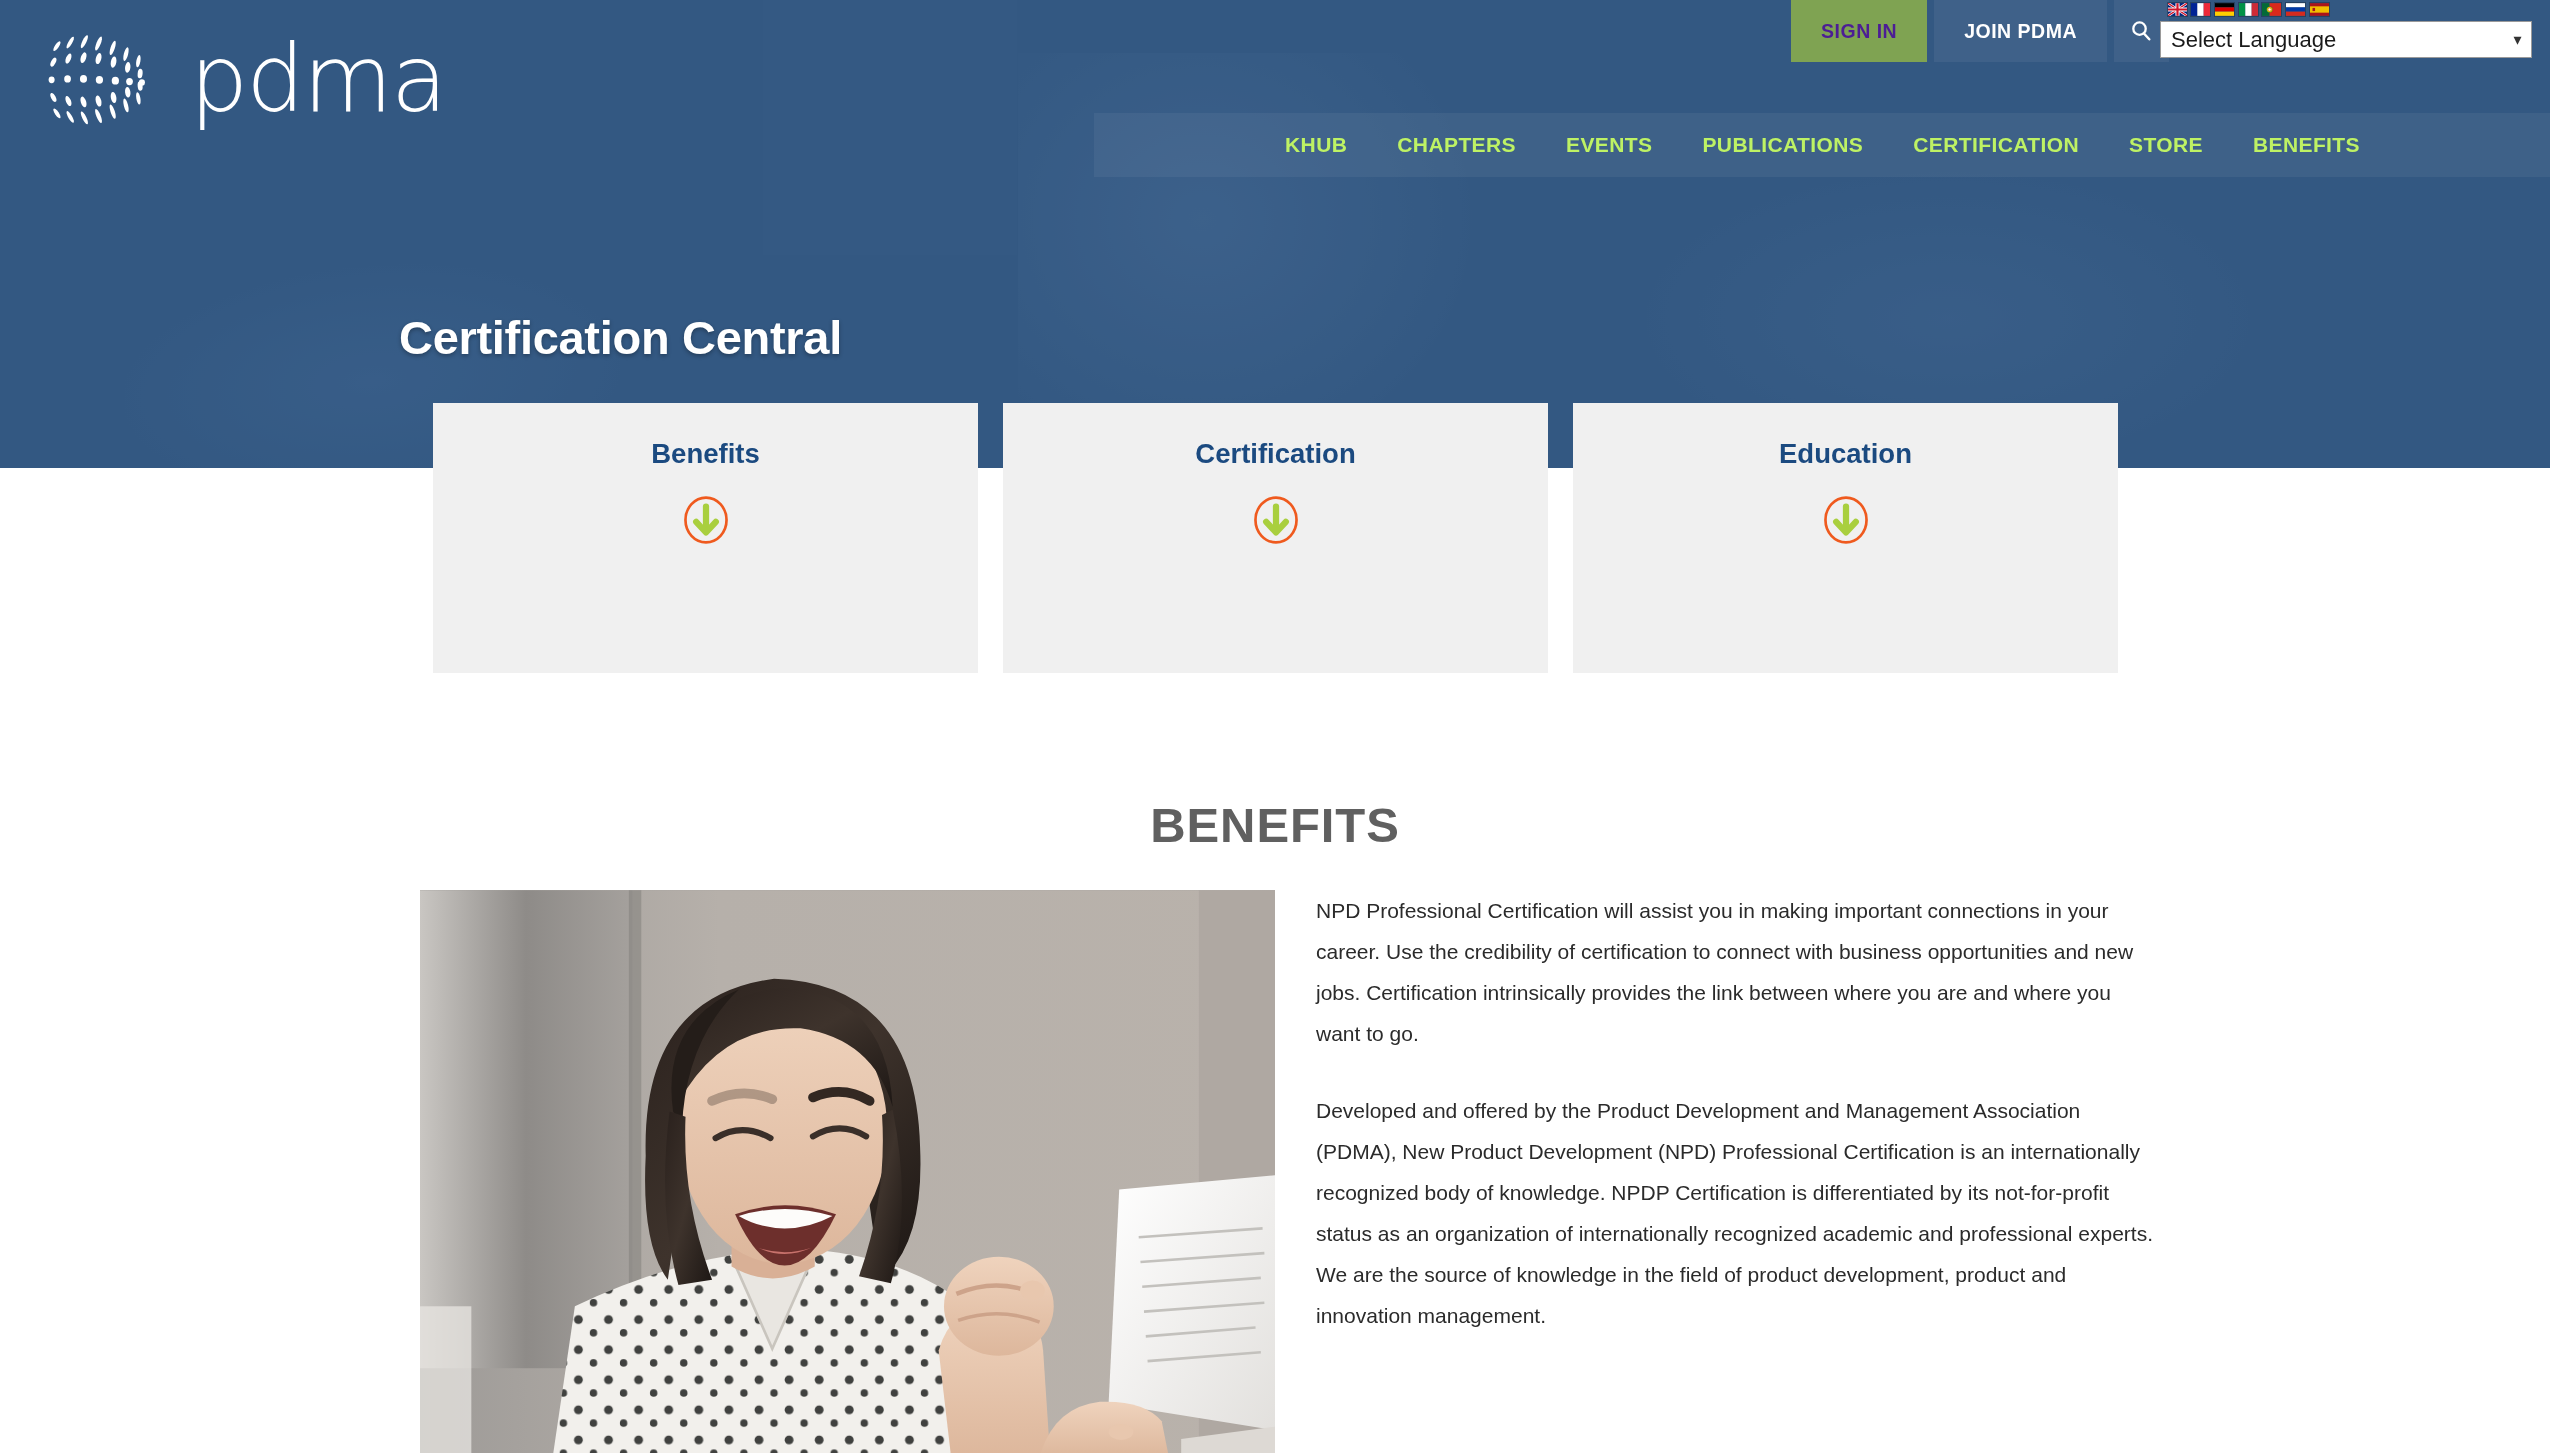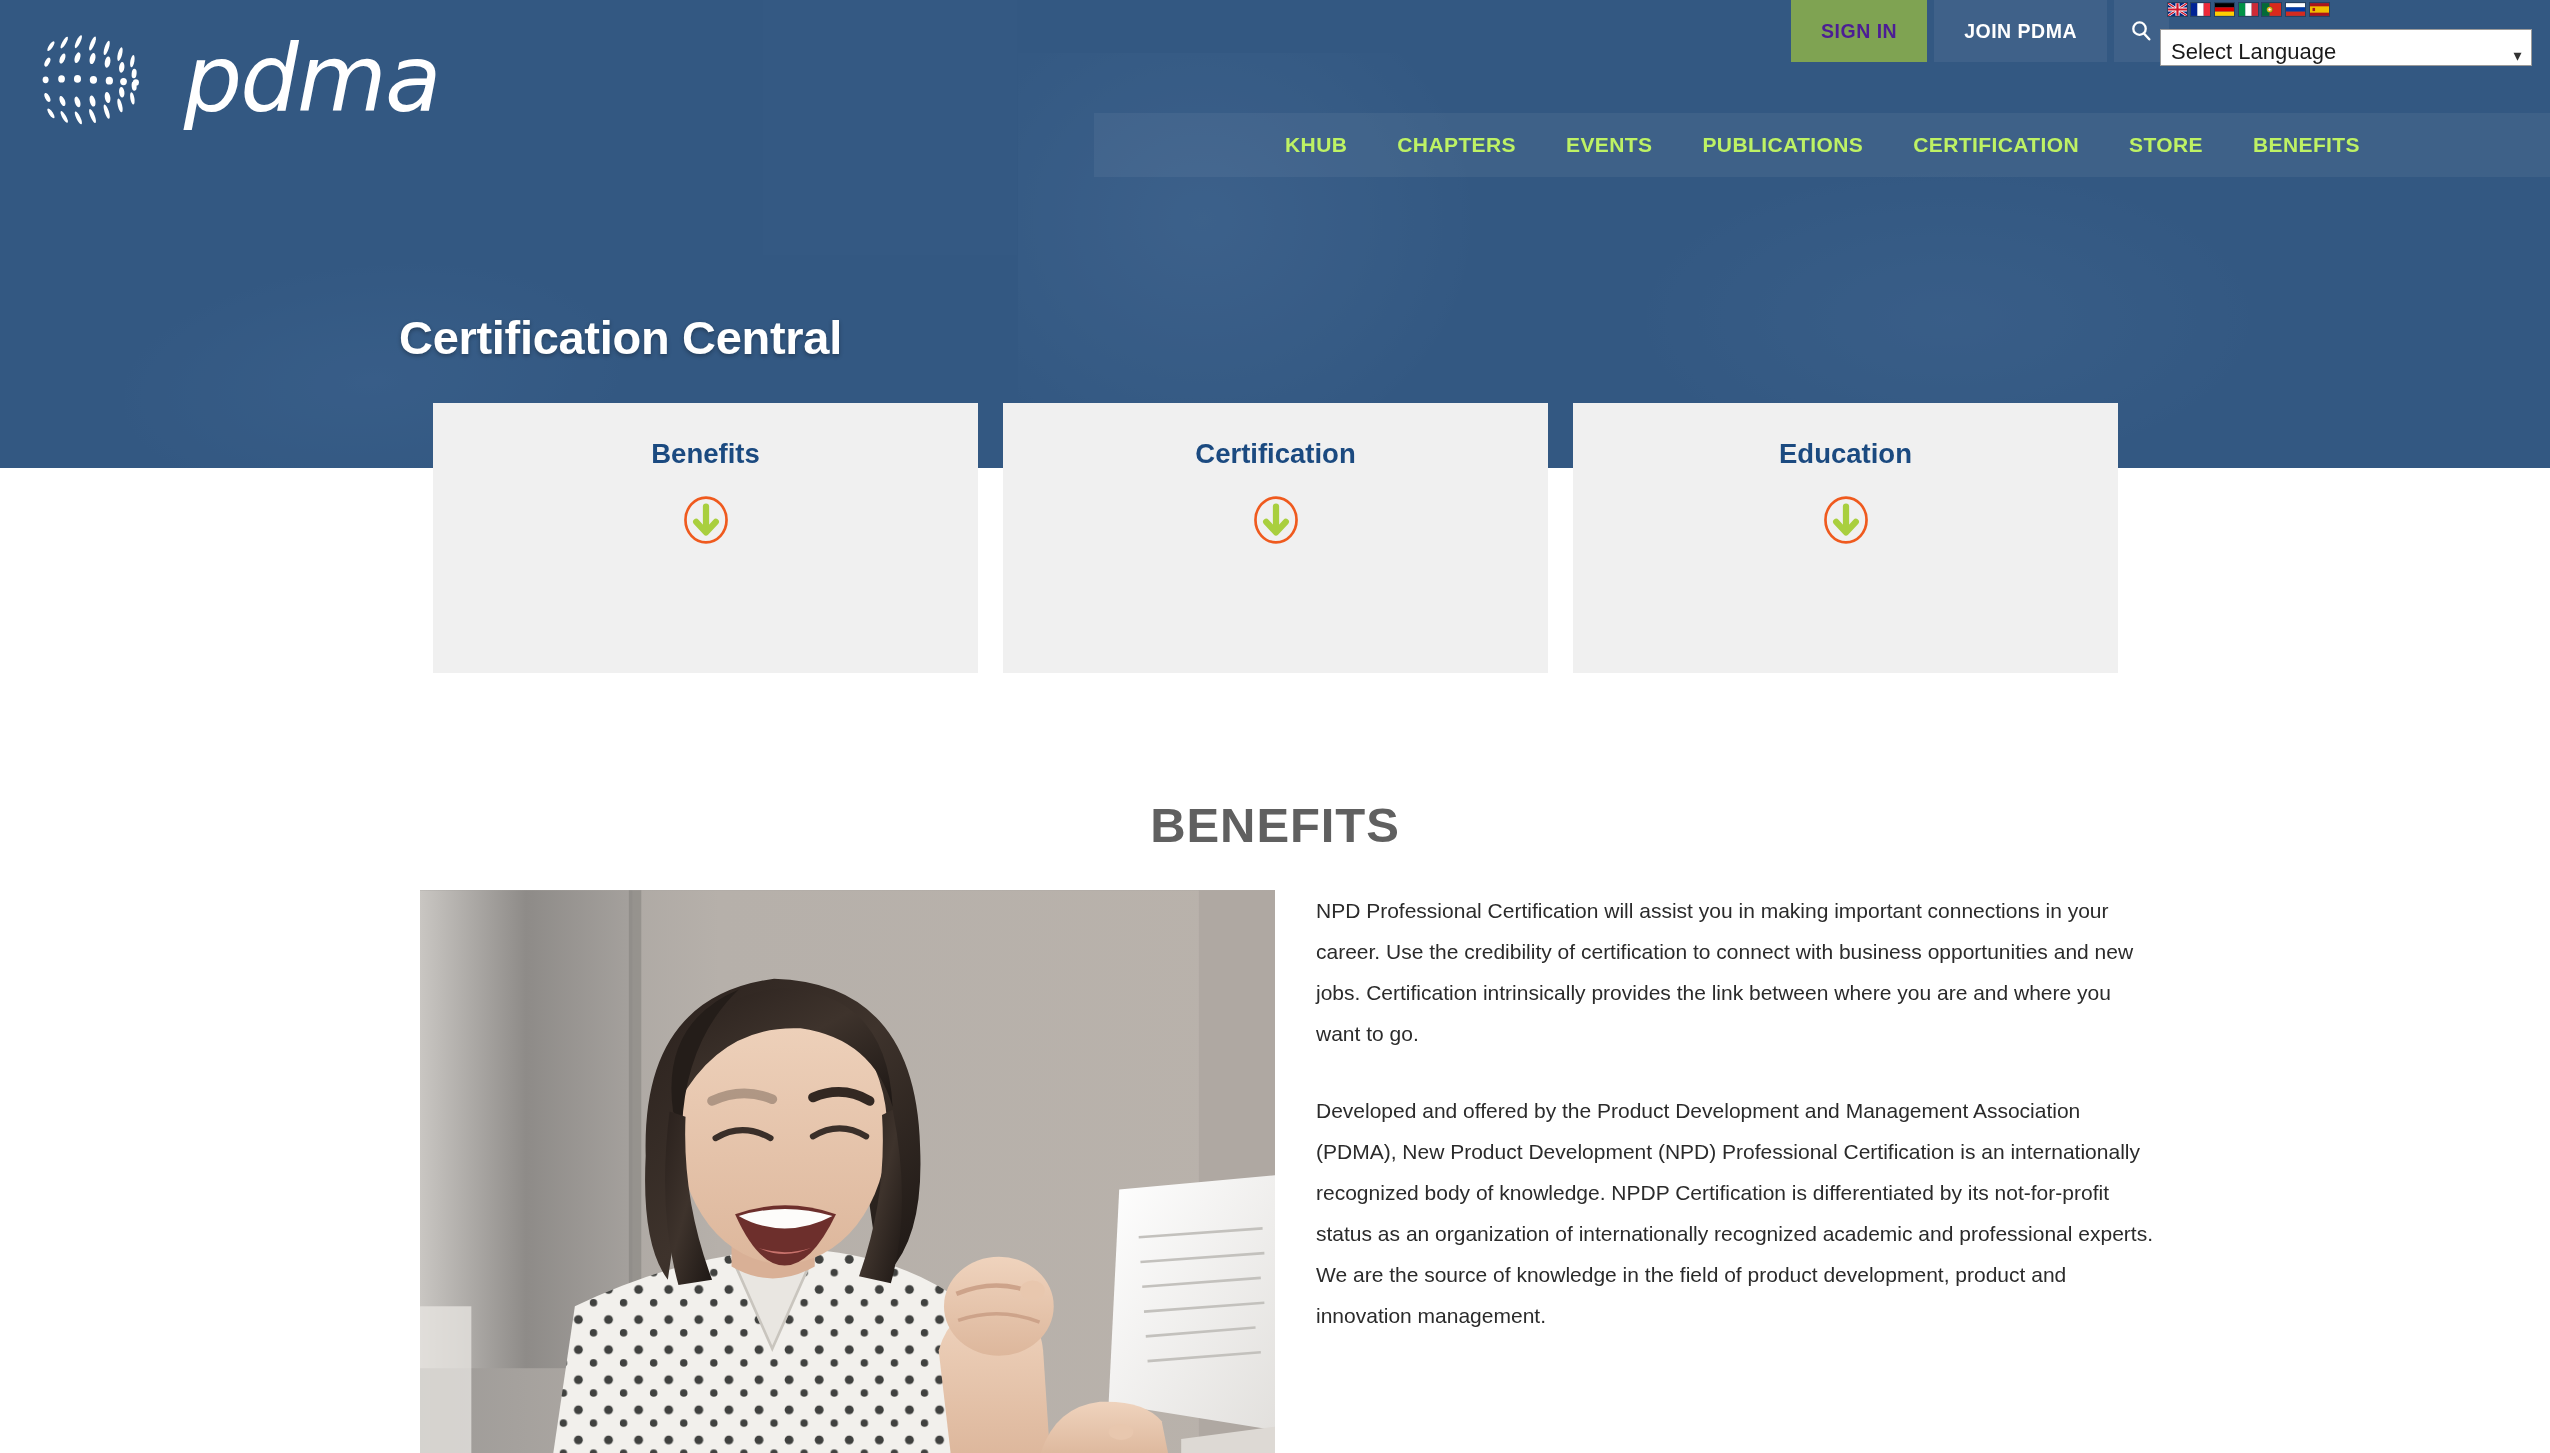--- a/index.html
+++ b/index.html
@@ -27,21 +27,21 @@
   .blur1 { position:absolute; left:1018px; top:53px; width:460px; height:416px;
            background:radial-gradient(ellipse at 40% 40%, rgba(150,185,220,.20), rgba(150,185,220,0) 70%); }
   .blur2 { position:absolute; left:124px; top:266px; width:496px; height:230px;
            background:radial-gradient(ellipse at 50% 50%, rgba(90,130,175,.30), rgba(90,130,175,0) 72%);
            transform:skewY(-4deg); }
   .blur3 { position:absolute; left:1638px; top:168px; width:620px; height:301px;
            background:radial-gradient(ellipse at 50% 50%, rgba(120,158,198,.18), rgba(120,158,198,0) 70%); }
   .hero-tint { position:absolute; inset:0; background:rgba(45,82,125,0.52); }
 
   
-  .logo { position:absolute; left:35px; top:31px; width:416px; height:102px;font-style:italic; }
+  .logo { position:absolute; left:41px; top:31px; width:416px; height:102px; }
   .logo svg { display:block; }
 
   
   .util { position:absolute; right:0; top:0; height:62px; display:flex; align-items:stretch; }
   .util-left { display:flex; align-items:stretch; }
   .btn-signin {
     display:flex; align-items:center; justify-content:center;
     background:#7fa352; color:#4c1d95; font-size:19.5px; font-weight:700;
     letter-spacing:0.5px; padding:0 30px; height:62px; cursor:pointer;
   }
@@ -54,23 +54,23 @@
     display:flex; align-items:center; justify-content:center;
     background:rgba(255,255,255,0.06); width:55px; height:62px; margin-left:7px; cursor:pointer;
   }
   .btn-search svg { display:block; }
 
   
   .lang-wrap { position:absolute; right:17.7px; top:1.8px; width:372px; }
   .flags { display:flex; gap:2.7px; justify-content:flex-start; padding-left:6.2px; height:19.5px; }
   .flag { width:21px; height:15px; display:block; border:0.9px solid rgba(0,0,0,.25); }
   .lang-select {
-    margin-top:8px; width:177px; height:37px;
+    margin-top:0; width:177px; height:37px;
     background:#ffffff; border:0.9px solid #9a9a9a;
-    display:flex; align-items:flex-end; justify-content:space-between;
+    display:flex; align-items:center; justify-content:space-between;
     padding:0 9.7px; cursor:pointer; width:100%;
   }
   .lang-select .txt { font-size:22px; color:#1a1a1a; }
   .lang-select .chev { font-size:16px; color:#333; }
 
   
   .mainnav {
     position:absolute; left:1094px; top:113px; width:1457px; height:64px;
     background:rgba(255,255,255,0.055);
     display:flex; align-items:center; justify-content:center; gap:0;

